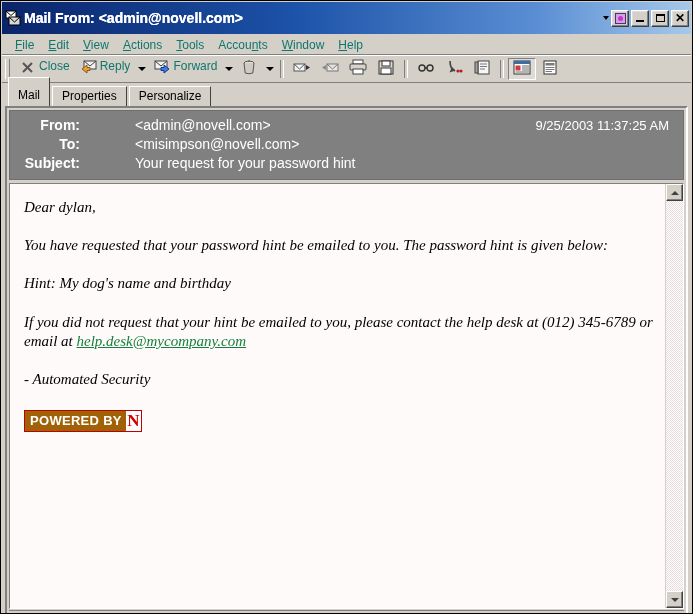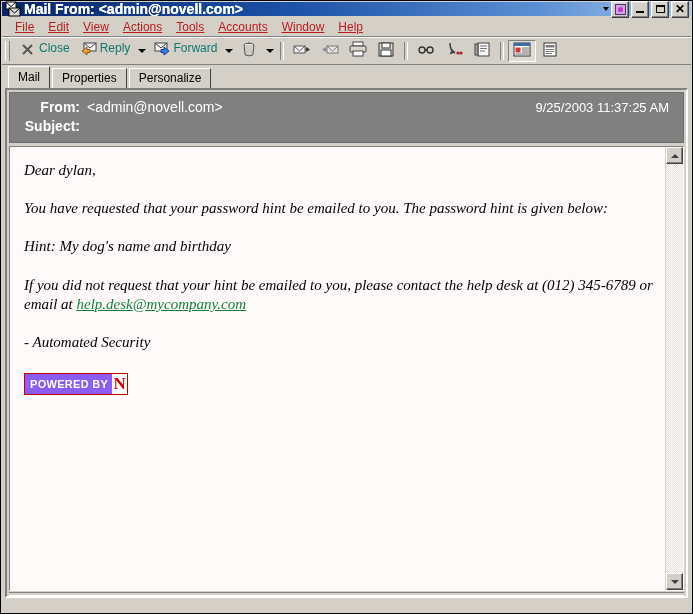--- a/index.html
+++ b/index.html
@@ -17,21 +17,21 @@
     height: 614px;
     box-sizing: border-box;
     background: #d4d0c8;
     border: 1px solid #000000;
     overflow: hidden;
   }
 
   
   .titlebar {
     position: relative;
-    height: 14px;
+    height: 32px;
     margin: 1px 1px 0 1px;
     background: linear-gradient(to right, #0a246a 0%, #1c52a8 42%, #5b8fd4 78%, #a6c8ea 100%);
     display: flex;
     align-items: center;
     padding: 0 2px;
     box-sizing: border-box;
   }
   .title-icon {
     width: 16px; height: 16px;
     margin: 0 3px 0 1px;
@@ -111,25 +111,24 @@
     margin: 1px 1px 0 1px;
     background: #d4d0c8;
     display: flex;
     align-items: center;
     padding-left: 6px;
     border-bottom: 1px solid #808080;
     box-sizing: border-box;
   }
   .menu-item {
     font-size: 12px;
-    color: #b91c1c;
+    color: #0f766e;
     padding: 1px 7px;
     white-space: nowrap;
     cursor: default;
-    text-decoration: underline;
   }
   .menu-item u { text-decoration: underline; }
 
   
   .toolbar {
     height: 28px;
     margin: 0 1px;
     background: #d4d0c8;
     display: flex;
     align-items: center;
@@ -199,21 +198,21 @@
     border: 1px solid #ffffff;
     border-right-color: #404040;
     border-bottom: none;
     margin-right: 2px;
     position: relative;
     cursor: default;
     box-sizing: border-box;
   }
   .tab.active {
     font-weight: normal;
-    padding-top: 3px;
+    padding-top: 10px;
     padding-bottom: 4px;
     z-index: 2;
     background: #d4d0c8;
     border-left-color: #ffffff;
   }
 
   
   .content-frame {
     margin: 0 4px 0 4px;
     border: 2px solid;
@@ -231,20 +230,21 @@
     color: #ffffff;
     padding: 5px 8px 6px 8px;
     box-sizing: border-box;
     border: 1px solid #6e6e6e;
     margin: 2px 2px 0 2px;
   }
   .hdr-row {
     display: flex;
     align-items: baseline;
     line-height: 19px;
+    gap: 48px;
   }
   .hdr-label {
     width: 62px;
     text-align: right;
     font-weight: bold;
     font-size: 14px;
     color: #ffffff;
     flex: 0 0 auto;
     padding-right: 7px;
   }
@@ -288,24 +288,24 @@
     text-decoration: underline;
   }
   .novell-badge {
     display: inline-flex;
     align-items: stretch;
     height: 20px;
     border: 1px solid #c00000;
     margin-top: 2px;
   }
   .novell-badge .pb {
-    background: #8b5cf6;
+    background: #a16207;
     color: #ffffff;
     font-family: "Liberation Sans", sans-serif;
-    font-size: 11px;
+    font-size: 13px;
     font-weight: bold;
     letter-spacing: 0.3px;
     display: flex; align-items: center;
     padding: 0 4px 0 5px;
   }
   .novell-badge .nl {
     background: #ffffff;
     color: #d40000;
     font-family: "Liberation Serif", serif;
     font-weight: bold;
@@ -579,21 +579,26 @@
 
   <div class="content-frame">
 
     <div class="hdr-panel">
       <div class="hdr-row">
         <div class="hdr-label">From:</div>
         <div class="hdr-value">&lt;admin@novell.com&gt;</div>
         <div class="hdr-date">9/25/2003 11:37:25 AM</div>
       </div>
       <div class="hdr-row">
+        <div class="hdr-label">To:</div>
+        <div class="hdr-value">&lt;misimpson@novell.com&gt;</div>
+      </div>
+      <div class="hdr-row">
         <div class="hdr-label">Subject:</div>
+        <div class="hdr-value">Your request for your password hint</div>
       </div>
     </div>
 
     <div class="body-area">
       <div class="msg-body">
         <p>Dear dylan,</p>
         <p>You have requested that your password hint be emailed to you. The password hint is given below:</p>
         <p>Hint: My dog's name and birthday</p>
         <p><span>If you did not request that your hint be emailed to you, please contact the help desk at (012) 345-6789 or email at </span><a href="#">help.desk@mycompany.com</a></p>
         <p>- Automated Security</p>

